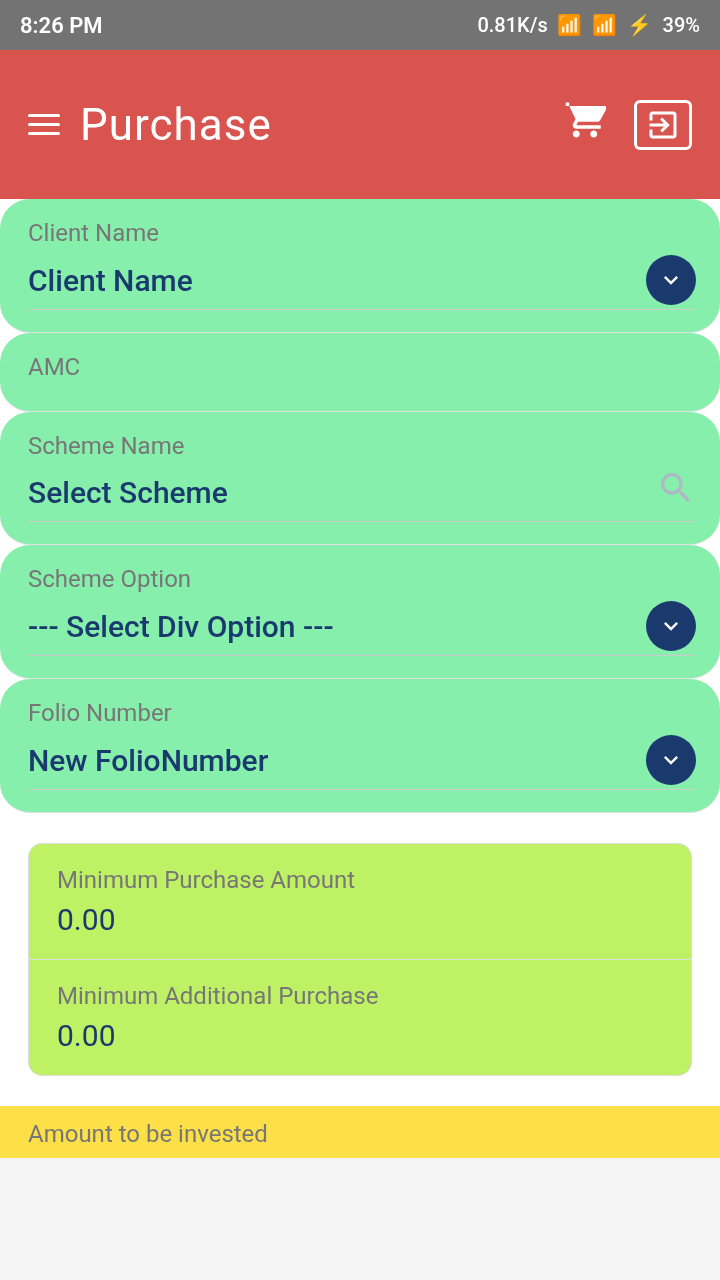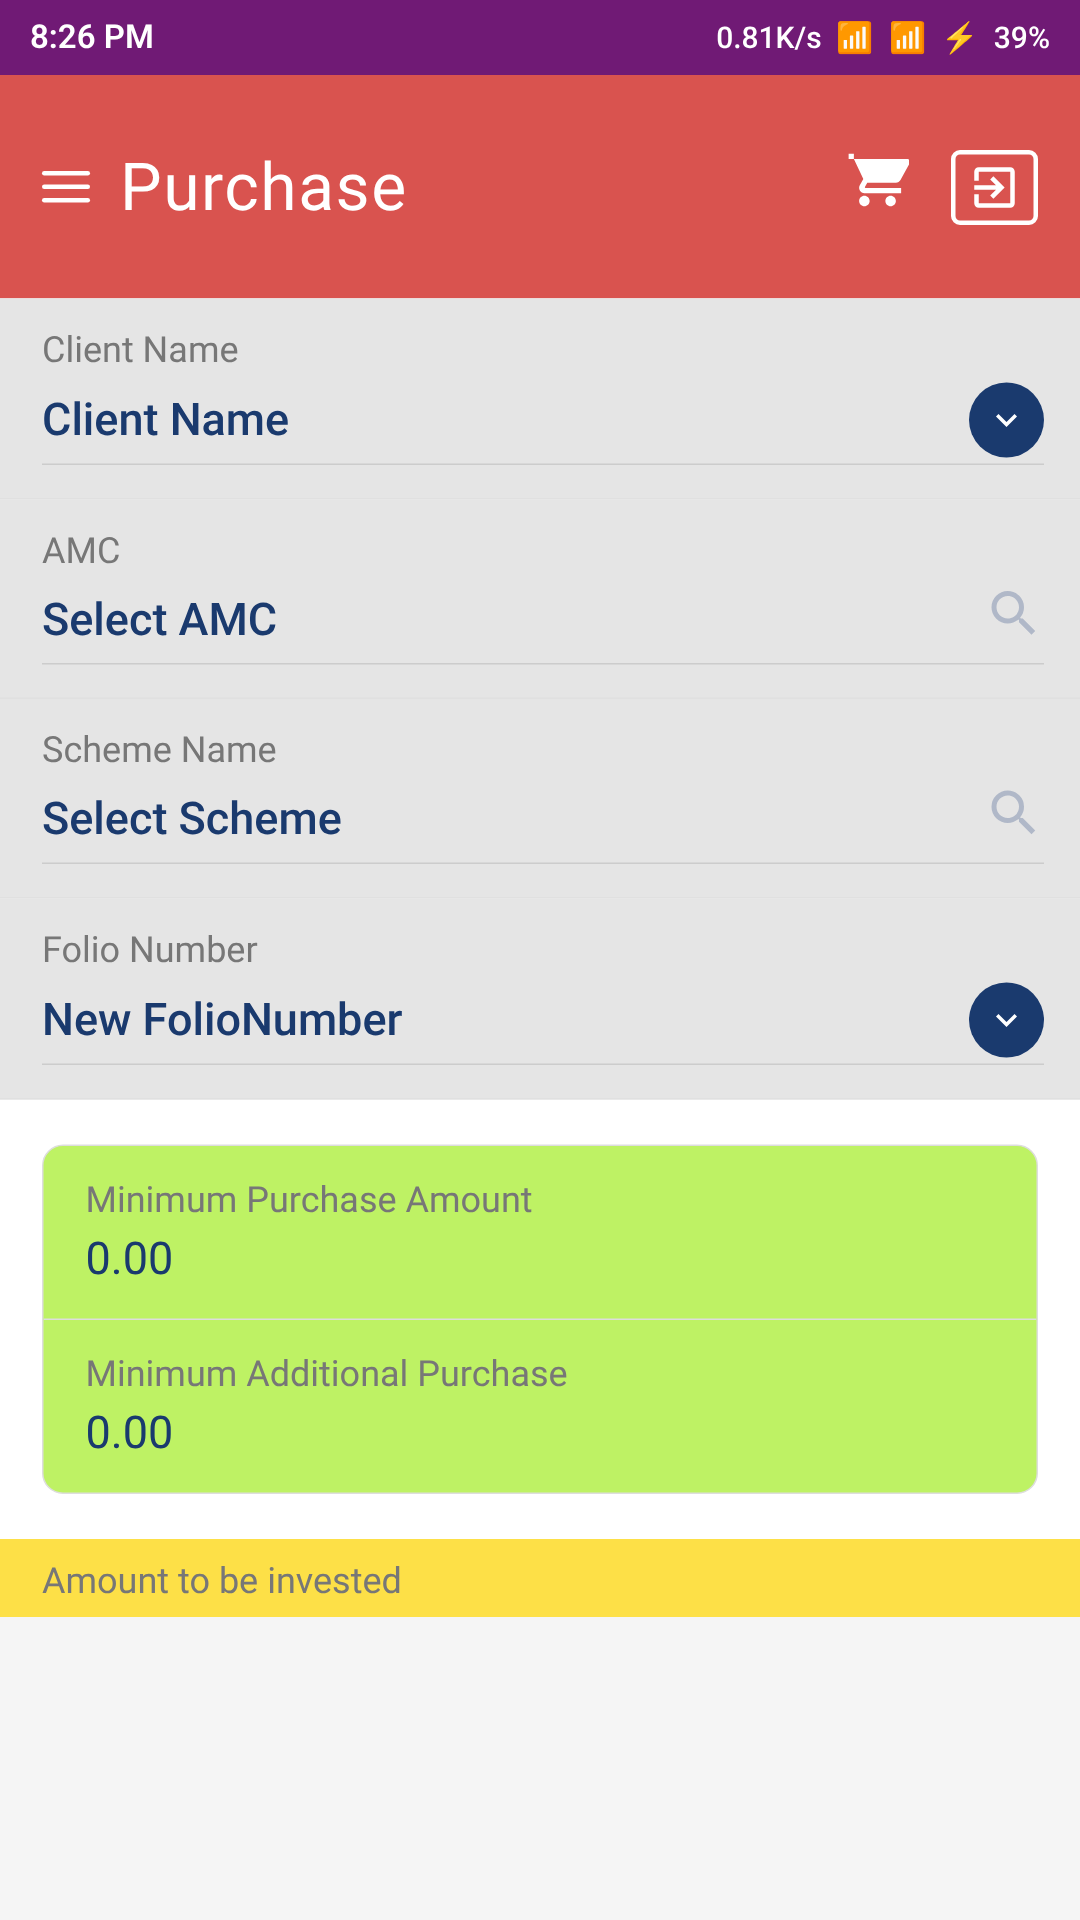--- a/index.html
+++ b/index.html
@@ -7,21 +7,21 @@
     body {
       width: 720px;
       min-height: 1280px;
       font-family: 'Roboto', Arial, sans-serif;
       background: #f5f5f5;
       color: #333;
     }
 
     
     .status-bar {
-      background: #701a75;
+      background: #737373;
       color: #fff;
       height: 50px;
       display: flex;
       align-items: center;
       justify-content: space-between;
       padding: 0 20px;
       font-size: 22px;
       font-weight: 500;
     }
     .status-bar-left { font-weight: 600; }
@@ -84,23 +84,24 @@
     }
 
     
     .main-content {
       background: #fff;
       padding: 0;
     }
 
     
     .form-section {
-      background: #e5e5e5;
+      background: #86efac;
       border-bottom: 1px solid #e0e0e0;
       padding: 20px 24px 22px 28px;
+      border-radius: 30px;
     }
     .field-label {
       font-size: 24px;
       color: #777;
       margin-bottom: 8px;
       font-weight: 400;
     }
     .field-value {
       font-size: 30px;
       color: #1a3a6e;
@@ -215,42 +216,45 @@
       <div class="dropdown-btn">
         <svg viewBox="0 0 24 24" xmlns="http://www.w3.org/2000/svg">
           <path d="M7.41 8.59L12 13.17l4.59-4.58L18 10l-6 6-6-6 1.41-1.41z"></path>
         </svg>
       </div>
     </div>
   </div>
 
   <div class="form-section">
     <div class="field-label">AMC</div>
-    <div class="field-value">
-      <span>Select AMC</span>
-      <span class="search-icon-btn">
-        <svg xmlns="http://www.w3.org/2000/svg" width="40" height="40" viewBox="0 0 24 24" fill="#b0b8c8">
-          <path d="M15.5 14h-.79l-.28-.27A6.471 6.471 0 0 0 16 9.5 6.5 6.5 0 1 0 9.5 16c1.61 0 3.09-.59 4.23-1.57l.27.28v.79l5 4.99L20.49 19l-4.99-5zm-6 0C7.01 14 5 11.99 5 9.5S7.01 5 9.5 5 14 7.01 14 9.5 11.99 14 9.5 14z"></path>
-        </svg>
-      </span>
-    </div>
   </div>
 
   <div class="form-section">
     <div class="field-label">Scheme Name</div>
     <div class="field-value">
       <span>Select Scheme</span>
       <span class="search-icon-btn">
         <svg xmlns="http://www.w3.org/2000/svg" width="40" height="40" viewBox="0 0 24 24" fill="#b0b8c8">
           <path d="M15.5 14h-.79l-.28-.27A6.471 6.471 0 0 0 16 9.5 6.5 6.5 0 1 0 9.5 16c1.61 0 3.09-.59 4.23-1.57l.27.28v.79l5 4.99L20.49 19l-4.99-5zm-6 0C7.01 14 5 11.99 5 9.5S7.01 5 9.5 5 14 7.01 14 9.5 11.99 14 9.5 14z"></path>
         </svg>
       </span>
     </div>
   </div>
 
+  <div class="form-section">
+    <div class="field-label">Scheme Option</div>
+    <div class="field-value">
+      <span>--- Select Div Option ---</span>
+      <div class="dropdown-btn">
+        <svg viewBox="0 0 24 24" xmlns="http://www.w3.org/2000/svg">
+          <path d="M7.41 8.59L12 13.17l4.59-4.58L18 10l-6 6-6-6 1.41-1.41z"></path>
+        </svg>
+      </div>
+    </div>
+  </div>
 
   <div class="form-section">
     <div class="field-label">Folio Number</div>
     <div class="field-value">
       <span>New FolioNumber</span>
       <div class="dropdown-btn">
         <svg viewBox="0 0 24 24" xmlns="http://www.w3.org/2000/svg">
           <path d="M7.41 8.59L12 13.17l4.59-4.58L18 10l-6 6-6-6 1.41-1.41z"></path>
         </svg>
       </div>

